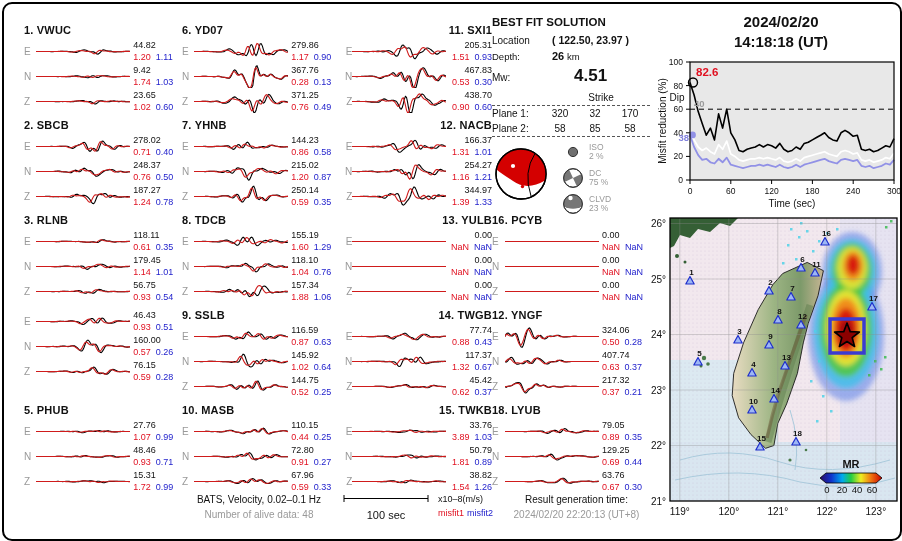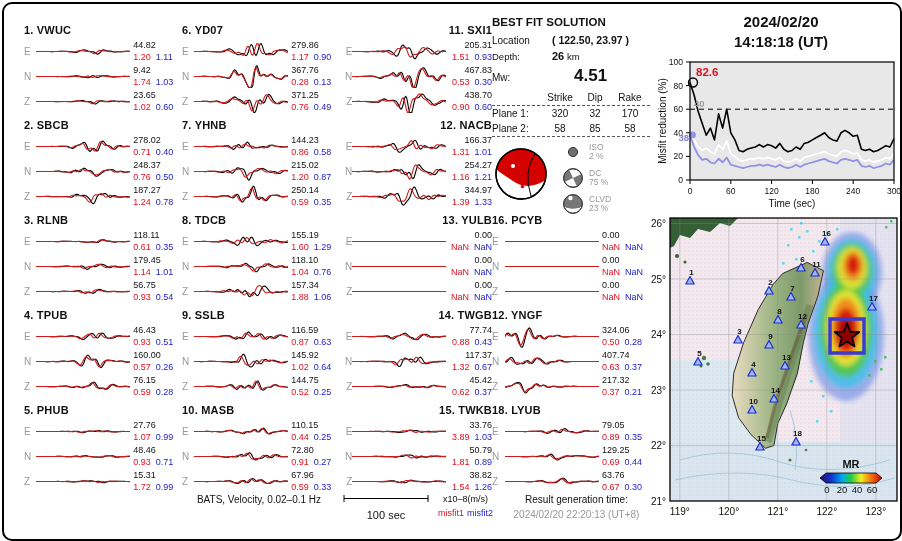--- a/index.html
+++ b/index.html
@@ -23,35 +23,35 @@
   #bestfit{position:absolute;left:488px;top:12px;width:168px;height:196px;}
   .bf-title{font-size:11.5px;font-weight:bold;margin-bottom:6px;}
   .bf-row{display:flex;align-items:baseline;font-size:10px;margin-bottom:4px;}
   .bf-lab{width:60px;}
   .bf-loc{font-weight:bold;font-size:10.5px;}
   .bf-depth b{font-size:11px;} .bf-depth span{font-size:9.5px;}
   .bf-mw{font-weight:bold;font-size:17px;margin-left:22px;}
   .sd-table{font-size:10px;margin-top:2px;width:158px;}
   .sd-r{display:grid;grid-template-columns:48px 40px 30px 40px;padding:2px 0;}
   .sd-r div{text-align:center;} .sd-r div:first-child{text-align:left;}
-  .sd-head{border-bottom:1px dashed #555;}
+  .sd-head{border-bottom:1px dashed #555;gap:41px;}
   .sd-last{border-bottom:1px dashed #555;}
   .mech-row{display:flex;margin-top:8px;}
   .mech-list{margin-left:12px;margin-top:-6px;}
   .mech-item{display:flex;align-items:center;height:26px;color:#999;font-size:8.5px;line-height:1.1;}
   .mech-item svg{margin-right:5px;}
   
   .foot{position:absolute;top:489px;font-size:10px;line-height:1.45;}
   #foot-band{left:180px;width:150px;text-align:center;}
   #foot-scale{left:338px;width:150px;display:flex;}
   #foot-result{left:490px;width:165px;text-align:center;}
   .gray{color:#999;}
   .sb-wrap{width:92px;text-align:center;}
   .sb-label{font-size:11px;}
-  .sb-units{font-size:9px;text-align:center;margin-left:8px;line-height:1.5;}
+  .sb-units{font-size:9px;text-align:left;margin-left:8px;line-height:1.5;}
   .sb-units .m1{margin-right:3px;}
   
   #rtitle{position:absolute;left:656px;top:8px;width:242px;text-align:center;
           font-size:15px;font-weight:bold;line-height:1.3;}
   #misfit-svg{position:absolute;left:652px;top:46px;}
   #map-svg{position:absolute;left:636px;top:206px;}
   .tick-txt{font-size:8.5px;fill:#111;}
   .axlab{font-size:10px;fill:#111;}
   .maplab{font-size:10px;fill:#111;}
   .stnum{font-size:8px;font-weight:bold;fill:#111;}
@@ -164,21 +164,20 @@
             <path d="M0,12.5L1.1,12.5L2.1,12.5L3.2,12.5L4.3,12.5L5.3,12.5L6.4,12.5L7.5,12.5L8.5,12.5L9.6,12.5L10.7,12.5L11.8,12.5L12.8,12.5L13.9,12.5L15.0,12.5L16.0,12.6L17.1,12.6L18.2,12.6L19.2,12.5L20.3,12.5L21.4,12.5L22.4,12.6L23.5,12.6L24.6,12.5L25.6,12.5L26.7,12.4L27.8,12.4L28.8,12.3L29.9,12.3L31.0,12.3L32.0,12.4L33.1,12.5L34.2,12.5L35.3,12.5L36.3,12.5L37.4,12.5L38.5,12.4L39.5,12.2L40.6,12.0L41.7,11.8L42.7,11.6L43.8,11.7L44.9,12.1L45.9,12.8L47.0,13.5L48.1,14.1L49.1,14.3L50.2,14.1L51.3,13.6L52.3,13.1L53.4,13.0L54.5,13.2L55.5,13.7L56.6,14.1L57.7,14.1L58.8,13.6L59.8,12.6L60.9,11.6L62.0,10.8L63.0,10.4L64.1,10.5L65.2,10.8L66.2,11.3L67.3,11.7L68.4,11.9L69.4,12.2L70.5,12.4L71.6,12.6L72.6,12.8L73.7,12.8L74.8,12.8L75.8,12.6L76.9,12.5L78.0,12.4L79.0,12.4L80.1,12.5L81.2,12.6L82.3,12.7L83.3,12.8L84.4,12.8L85.5,12.8L86.5,12.8L87.6,12.8L88.7,12.8L89.7,12.7L90.8,12.7L91.9,12.6L92.9,12.5L94.0,12.4" fill="none" stroke="#000000" stroke-width="1.1"></path>
             <path d="M0,12.5L1.1,12.5L2.1,12.5L3.2,12.5L4.3,12.5L5.3,12.5L6.4,12.5L7.5,12.5L8.5,12.5L9.6,12.5L10.7,12.5L11.8,12.5L12.8,12.5L13.9,12.5L15.0,12.5L16.0,12.5L17.1,12.5L18.2,12.5L19.2,12.5L20.3,12.5L21.4,12.5L22.4,12.5L23.5,12.5L24.6,12.4L25.6,12.4L26.7,12.4L27.8,12.4L28.8,12.4L29.9,12.5L31.0,12.5L32.0,12.5L33.1,12.5L34.2,12.5L35.3,12.4L36.3,12.4L37.4,12.2L38.5,12.0L39.5,11.9L40.6,11.9L41.7,12.1L42.7,12.5L43.8,13.0L44.9,13.5L45.9,13.7L47.0,13.6L48.1,13.3L49.1,13.0L50.2,12.9L51.3,13.1L52.3,13.5L53.4,13.8L54.5,14.0L55.5,13.6L56.6,12.9L57.7,12.0L58.8,11.3L59.8,10.8L60.9,10.8L62.0,11.0L63.0,11.3L64.1,11.6L65.2,11.8L66.2,12.0L67.3,12.2L68.4,12.5L69.4,12.7L70.5,12.8L71.6,12.8L72.6,12.7L73.7,12.5L74.8,12.4L75.8,12.4L76.9,12.4L78.0,12.5L79.0,12.6L80.1,12.7L81.2,12.7L82.3,12.8L83.3,12.8L84.4,12.8L85.5,12.8L86.5,12.8L87.6,12.7L88.7,12.6L89.7,12.5L90.8,12.4L91.9,12.4L92.9,12.4L94.0,12.4" fill="none" stroke="#cf1b1b" stroke-width="1.1"></path>
           </svg>
           <span class="nums">
             <div class="amp">56.75</div>
             <div class="mis"><em class="m1">0.93</em><em class="m2">0.54</em></div>
           </span>
         </div>
       </div>
       <div class="station" style="top: 305px;">
-        <div class="st-header">4.  TPUB</div>
         <div class="trace-row">
           <span class="comp">E</span>
           <svg width="94" height="25" class="wave">
             <path d="M0,12.5L1.1,12.5L2.1,12.5L3.2,12.5L4.3,12.5L5.3,12.5L6.4,12.5L7.5,12.5L8.5,12.5L9.6,12.5L10.7,12.5L11.8,12.5L12.8,12.5L13.9,12.5L15.0,12.6L16.0,12.6L17.1,12.6L18.2,12.6L19.2,12.6L20.3,12.6L21.4,12.6L22.4,12.5L23.5,12.4L24.6,12.3L25.6,12.2L26.7,12.3L27.8,12.3L28.8,12.5L29.9,12.5L31.0,12.5L32.0,12.4L33.1,12.1L34.2,11.9L35.3,11.9L36.3,11.9L37.4,12.1L38.5,12.3L39.5,12.5L40.6,12.5L41.7,12.7L42.7,13.1L43.8,13.7L44.9,14.5L45.9,15.2L47.0,15.5L48.1,15.3L49.1,14.5L50.2,13.6L51.3,12.5L52.3,11.6L53.4,10.7L54.5,10.0L55.5,9.5L56.6,9.6L57.7,10.4L58.8,11.8L59.8,13.2L60.9,14.0L62.0,13.8L63.0,12.6L64.1,10.9L65.2,9.5L66.2,9.0L67.3,9.5L68.4,10.7L69.4,12.2L70.5,13.4L71.6,14.0L72.6,14.2L73.7,14.2L74.8,14.1L75.8,14.1L76.9,14.0L78.0,13.7L79.0,13.3L80.1,12.7L81.2,12.2L82.3,11.9L83.3,11.8L84.4,11.9L85.5,12.1L86.5,12.3L87.6,12.4L88.7,12.4L89.7,12.4L90.8,12.5L91.9,12.5L92.9,12.4L94.0,12.3" fill="none" stroke="#000000" stroke-width="1.1"></path>
             <path d="M0,12.5L1.1,12.5L2.1,12.5L3.2,12.5L4.3,12.5L5.3,12.5L6.4,12.5L7.5,12.5L8.5,12.5L9.6,12.5L10.7,12.5L11.8,12.5L12.8,12.5L13.9,12.5L15.0,12.6L16.0,12.6L17.1,12.6L18.2,12.6L19.2,12.5L20.3,12.5L21.4,12.4L22.4,12.3L23.5,12.3L24.6,12.4L25.6,12.5L26.7,12.5L27.8,12.5L28.8,12.5L29.9,12.3L31.0,12.2L32.0,12.1L33.1,12.1L34.2,12.2L35.3,12.3L36.3,12.3L37.4,12.3L38.5,12.4L39.5,12.6L40.6,13.0L41.7,13.6L42.7,14.2L43.8,14.6L44.9,14.7L45.9,14.4L47.0,13.8L48.1,13.0L49.1,12.3L50.2,11.5L51.3,10.8L52.3,10.2L53.4,10.1L54.5,10.6L55.5,11.6L56.6,12.8L57.7,13.8L58.8,13.9L59.8,13.0L60.9,11.5L62.0,10.1L63.0,9.3L64.1,9.4L65.2,10.3L66.2,11.6L67.3,12.7L68.4,13.5L69.4,13.8L70.5,13.9L71.6,14.0L72.6,14.0L73.7,14.1L74.8,13.9L75.8,13.6L76.9,13.1L78.0,12.5L79.0,12.1L80.1,11.9L81.2,11.9L82.3,12.1L83.3,12.2L84.4,12.3L85.5,12.4L86.5,12.4L87.6,12.5L88.7,12.5L89.7,12.4L90.8,12.3L91.9,12.2L92.9,12.1L94.0,12.1" fill="none" stroke="#cf1b1b" stroke-width="1.1"></path>
           </svg>
           <span class="nums">
             <div class="amp">46.43</div>
             <div class="mis"><em class="m1">0.93</em><em class="m2">0.51</em></div>
           </span>
@@ -791,20 +790,21 @@
           </svg>
           <div><span>CLVD</span><br>
                <span>23 %</span></div>
         </div>
       </div>
     </div>
   </div>
 
   <div class="foot" id="foot-band">
     <div>BATS, Velocity, 0.02–0.1 Hz</div>
+    <div class="gray">Number of alive data: 48</div>
   </div>
   <div class="foot" id="foot-scale">
     <div class="sb-wrap">
       <svg width="88" height="9">
         <line x1="2" y1="4.5" x2="86" y2="4.5" stroke="#000" stroke-width="1"></line>
         <line x1="2" y1="1" x2="2" y2="8" stroke="#000" stroke-width="1"></line>
         <line x1="86" y1="1" x2="86" y2="8" stroke="#000" stroke-width="1"></line>
       </svg>
       <div class="sb-label">100 sec</div>
     </div>

